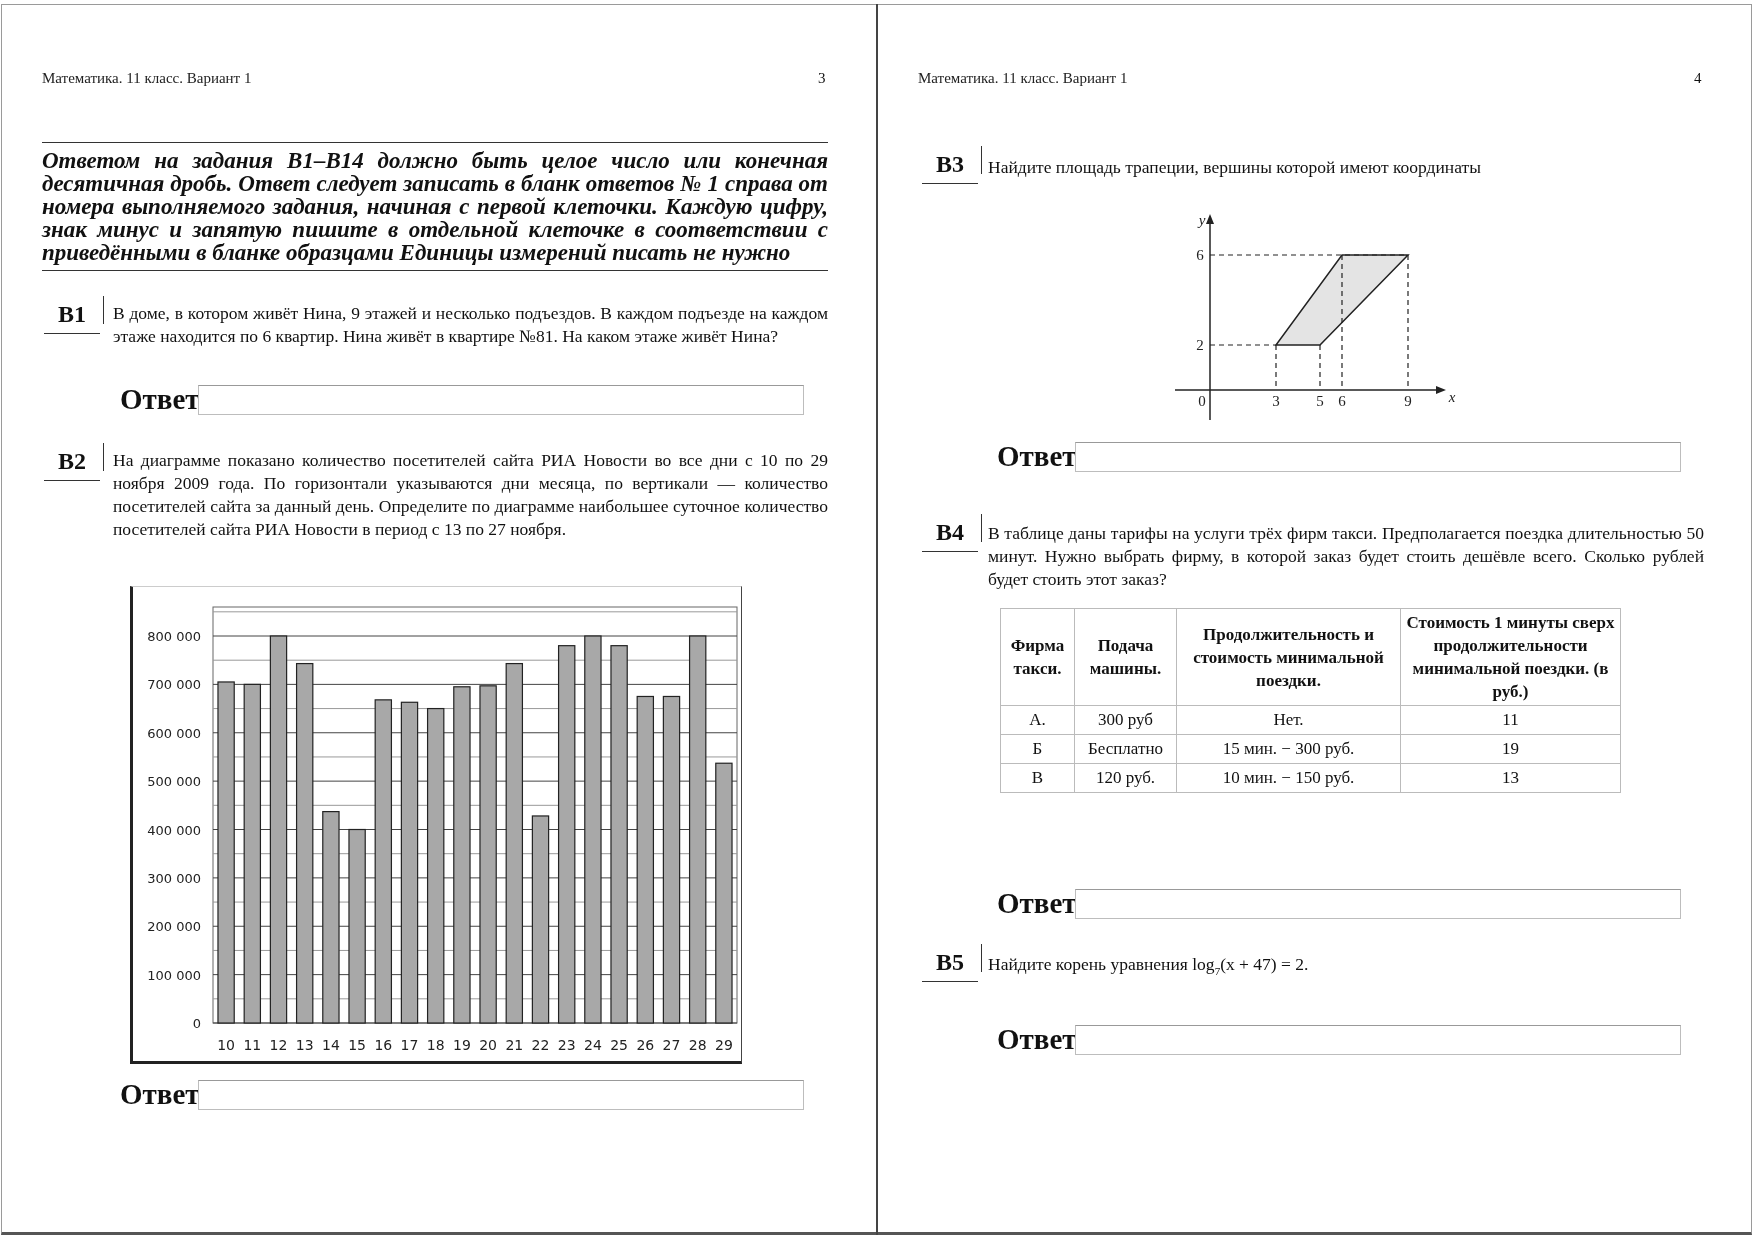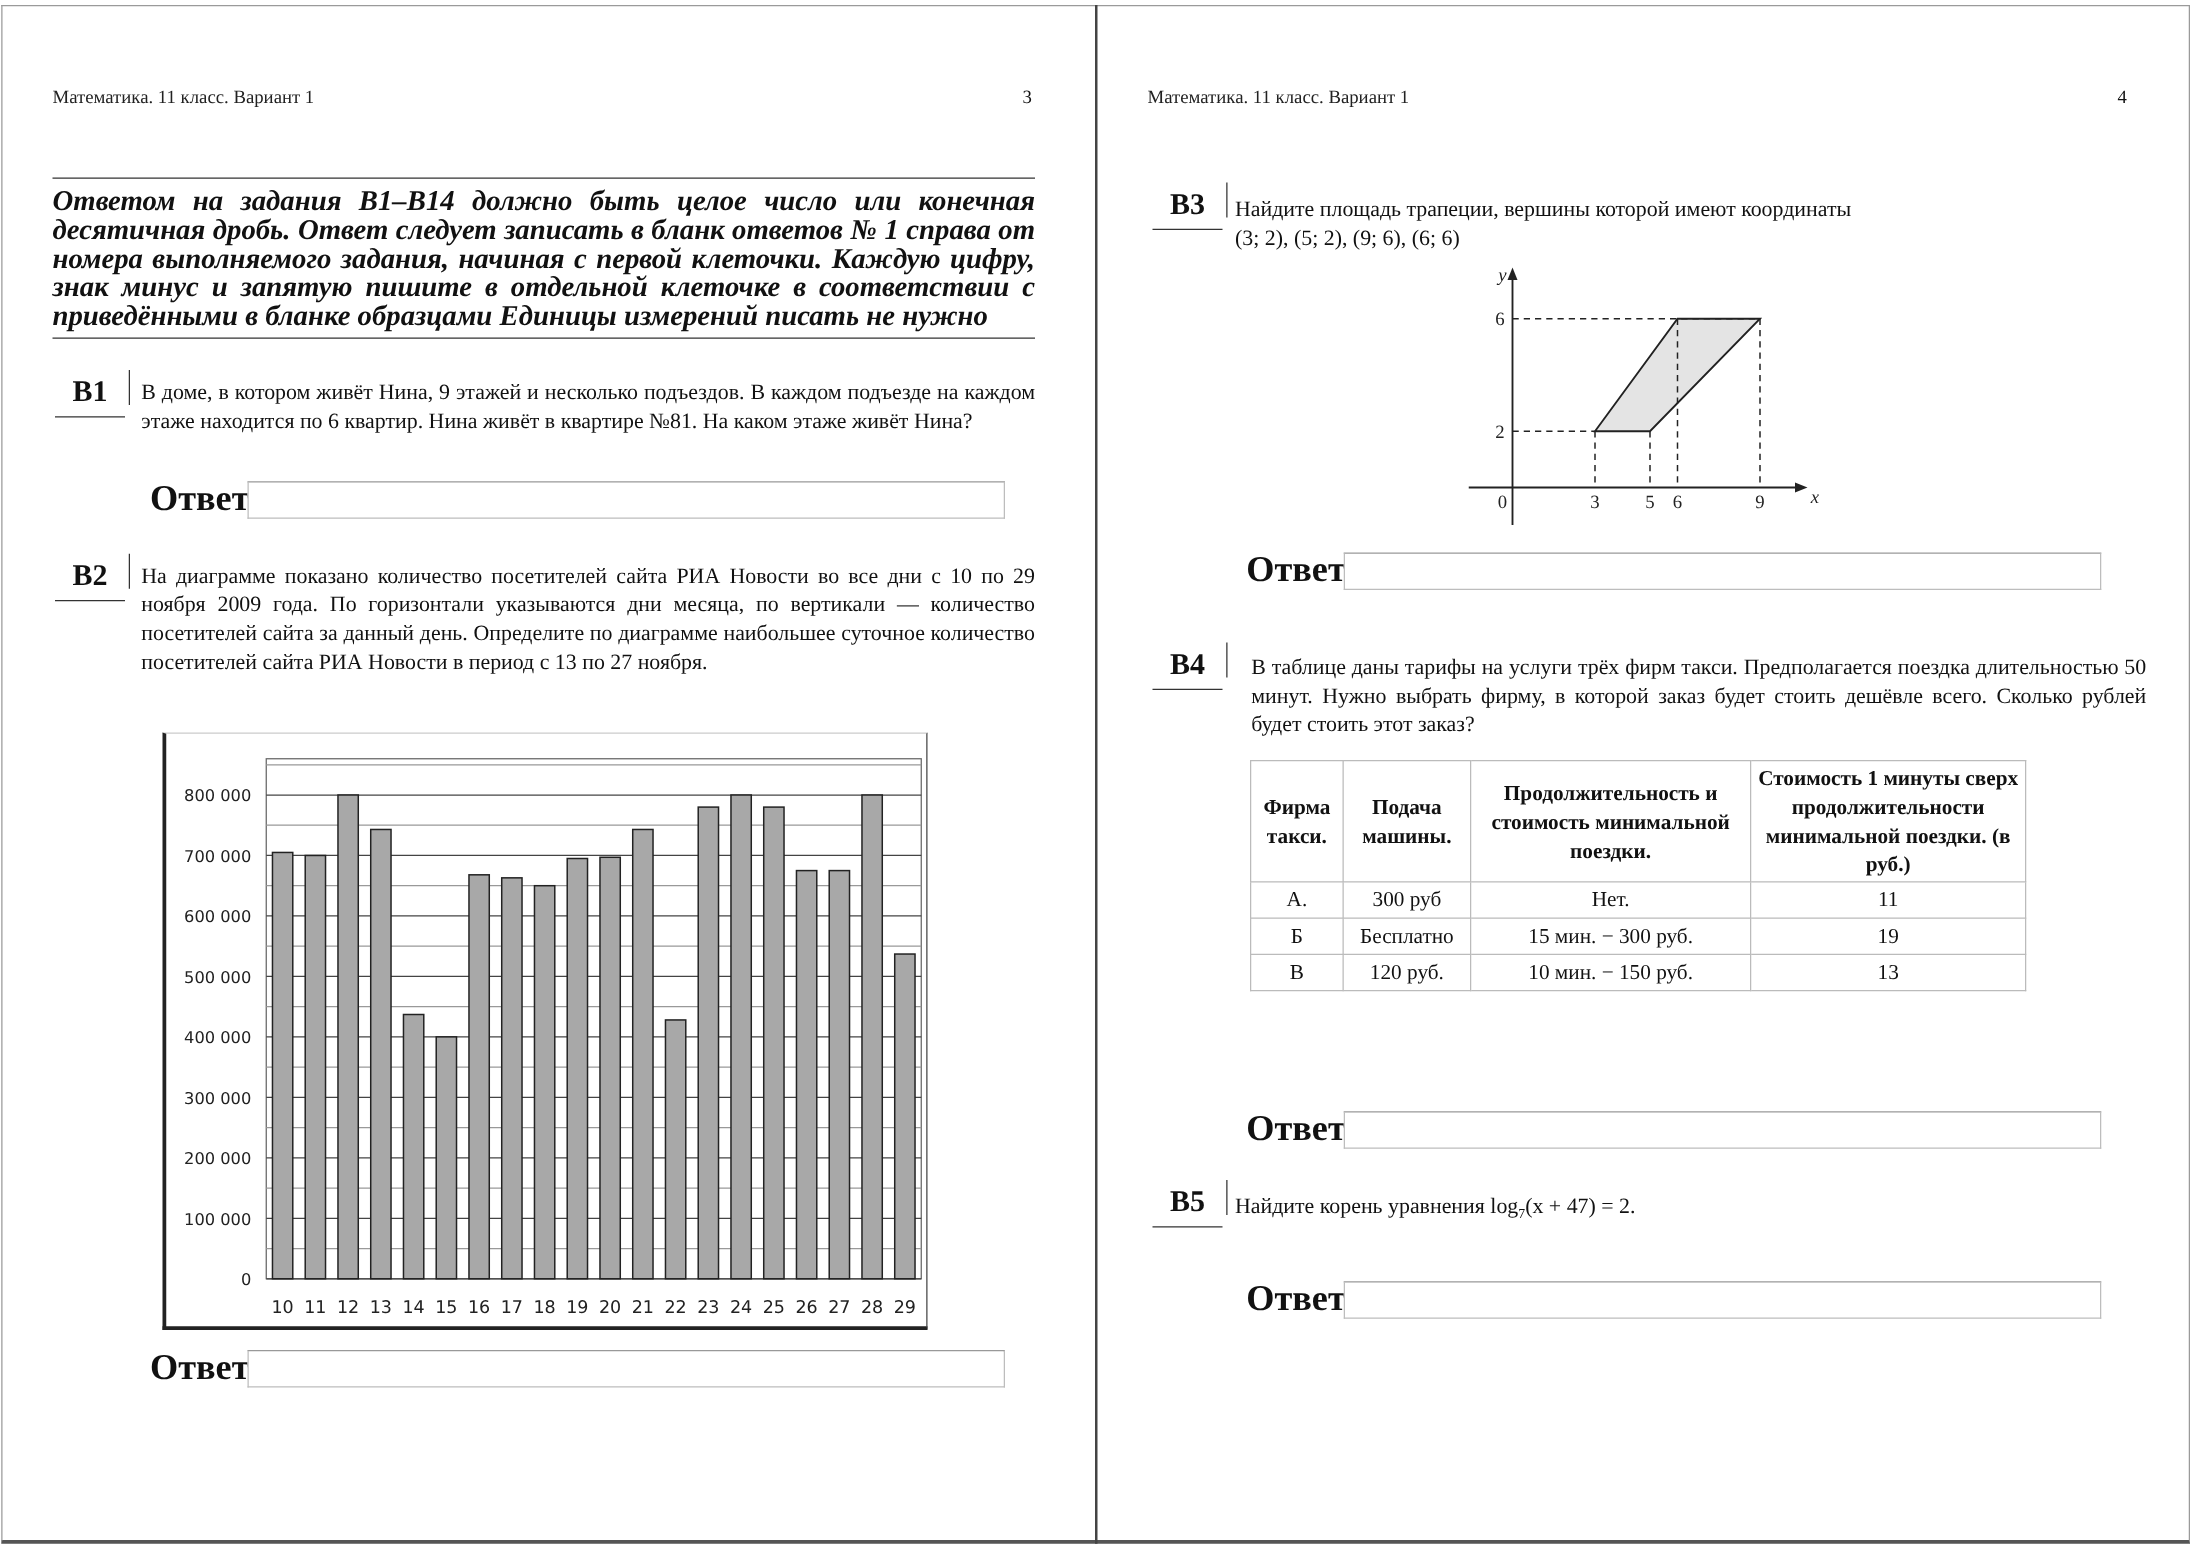--- a/index.html
+++ b/index.html
@@ -129,21 +129,20 @@
   </div>
 </div>
 
 <div class="page right" style="left:0; width:1754px;">
   <div class="hdr" style="left:918px;">Математика. 11 класс. Вариант 1</div>
   <div class="pgnum" style="left:1694px;">4</div>
 
   <div class="task-label" style="left:922px; top:148px;">B3</div>
   <div class="task-text" style="left:988px; top:156px; width:720px;">
     <div>Найдите площадь трапеции, вершины которой имеют координаты</div>
-    <div>(3; 2), (5; 2), (9; 6), (6; 6)</div>
   </div>
   <svg id="trap-graph" style="position:absolute; left:1170px; top:210px;" width="290" height="215">
       <polygon points="106,135 150,135 238,45 172,45" fill="#e4e4e4" stroke="#222" stroke-width="1.5"></polygon>
       <line x1="40" y1="45" x2="238" y2="45" stroke="#222" stroke-width="1.2" stroke-dasharray="5,4"></line>
       <line x1="40" y1="135" x2="106" y2="135" stroke="#222" stroke-width="1.2" stroke-dasharray="5,4"></line>
       <line x1="106" y1="135" x2="106" y2="180" stroke="#222" stroke-width="1.2" stroke-dasharray="5,4"></line>
       <line x1="150" y1="135" x2="150" y2="180" stroke="#222" stroke-width="1.2" stroke-dasharray="5,4"></line>
       <line x1="172" y1="45" x2="172" y2="180" stroke="#222" stroke-width="1.2" stroke-dasharray="5,4"></line>
       <line x1="238" y1="45" x2="238" y2="180" stroke="#222" stroke-width="1.2" stroke-dasharray="5,4"></line>
       <line x1="5" y1="180" x2="270" y2="180" stroke="#222" stroke-width="1.5"></line>
@@ -159,21 +158,21 @@
       <text x="238" y="196" font-size="15" fill="#222" text-anchor="middle" font-family="Liberation Serif, serif" font-style="normal">9</text>
       <text x="30" y="140" font-size="15" fill="#222" text-anchor="middle" font-family="Liberation Serif, serif" font-style="normal">2</text>
       <text x="30" y="50" font-size="15" fill="#222" text-anchor="middle" font-family="Liberation Serif, serif" font-style="normal">6</text>
     </svg>
   <div class="answer" style="left:997px; top:440px;">
     <span class="answer-label">Ответ:</span>
     <div class="answer-box" style="width:606px;"></div>
   </div>
 
   <div class="task-label" style="left:922px; top:516px;">B4</div>
-  <div class="task-text" style="left:988px; top:522px; width:716px;margin-left:13px;">В таблице даны тарифы на услуги трёх фирм такси. Предполагается поездка длительностью 50 минут. Нужно выбрать фирму, в которой заказ будет стоить дешёвле всего. Сколько рублей будет стоить этот заказ?</div>
+  <div class="task-text" style="left:988px; top:522px; width:716px;">В таблице даны тарифы на услуги трёх фирм такси. Предполагается поездка длительностью 50 минут. Нужно выбрать фирму, в которой заказ будет стоить дешёвле всего. Сколько рублей будет стоить этот заказ?</div>
 
   <table class="taxi">
     <thead>
       <tr>
         <th style="width:74px;">Фирма такси.</th>
         <th style="width:102px;">Подача машины.</th>
         <th style="width:224px;">Продолжительность и стоимость минимальной поездки.</th>
         <th style="width:220px;">Стоимость 1 минуты сверх продолжительности минимальной поездки. (в руб.)</th>
       </tr>
     </thead>

